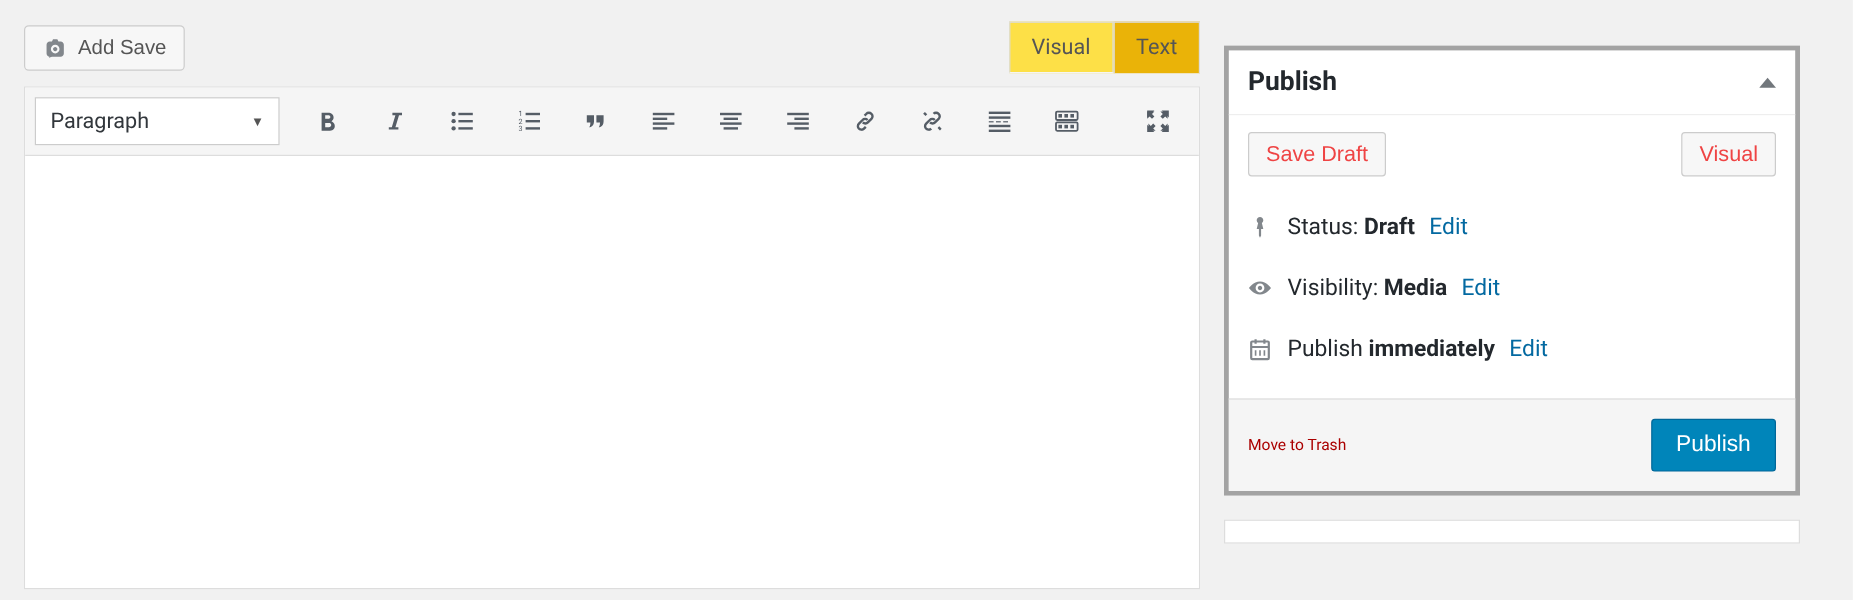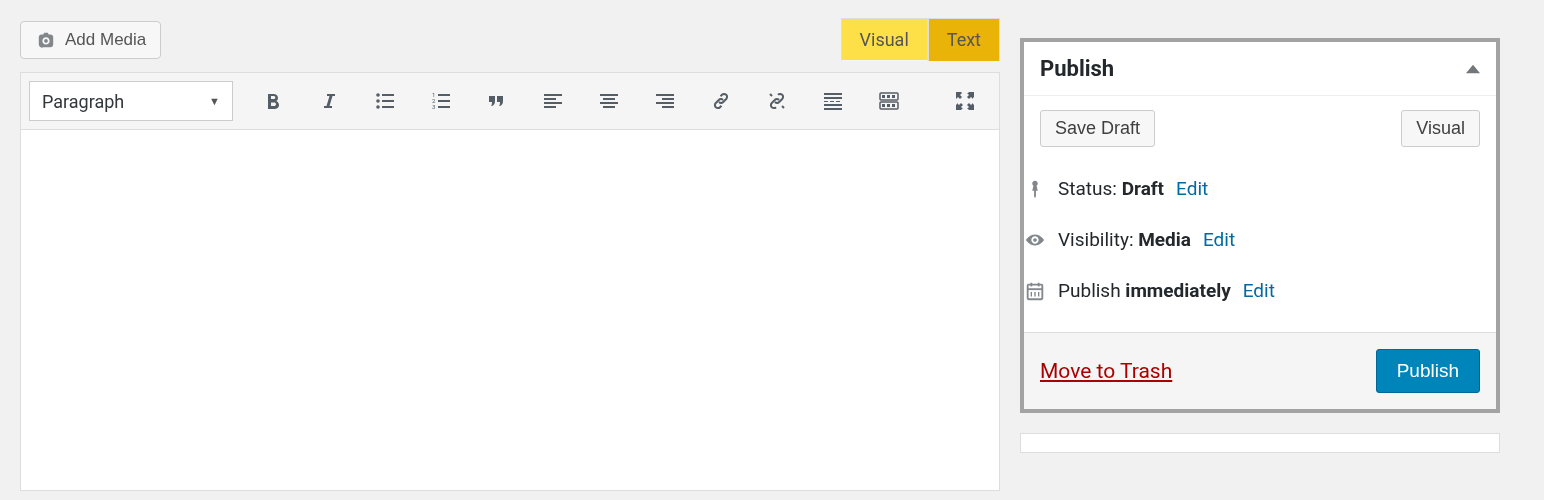--- a/index.html
+++ b/index.html
@@ -152,24 +152,25 @@
       justify-content: space-between;
       padding: 14px 16px 10px;
     }
     .btn {
       padding: 7px 14px;
       font-size: 18px;
       background: #f7f7f7;
       border: 1px solid #ccc;
       border-radius: 3px;
       cursor: pointer;
-      color: #404040;
+      color: #ef4444;
     }
     .misc-section {
       padding: 6px 0 16px;
+      margin-left: 15px;
     }
     .misc-row {
       display: flex;
       align-items: center;
       gap: 12px;
       padding: 14px 0;
       font-size: 19px;
       color: #23282d;
     }
     .misc-row .icon {
@@ -189,23 +190,22 @@
     .major-actions {
       display: flex;
       justify-content: space-between;
       align-items: center;
       padding: 16px;
       background: #f5f5f5;
       border-top: 1px solid #ddd;
     }
     .trash-link {
       color: #a00;
-      text-decoration: underline;
-      cursor: pointer;
-      font-size: 21px;
+      cursor: pointer;
+      font-size: 13px;
     }
     .publish-btn {
       padding: 10px 20px;
       font-size: 19px;
       background: #0085ba;
       border: 1px solid #006799;
       color: #fff;
       border-radius: 3px;
       cursor: pointer;
       font-weight: 400;
@@ -220,21 +220,21 @@
 </head>
 <body>
 
 <div class="layout">
   <div class="editor-col">
     <div class="media-bar">
       <button class="add-media-btn">
         <svg viewBox="0 0 24 20">
             <path d="M17,4h-2l-1-2h-4L9,4H7C5.3,4,4,5.3,4,7v8c0,1.7,1.3,3,3,3h10c1.7,0,3-1.3,3-3V7C20,5.3,18.7,4,17,4z M12,15c-2.2,0-4-1.8-4-4s1.8-4,4-4s4,1.8,4,4S14.2,15,12,15z M12,9c-1.1,0-2,0.9-2,2s0.9,2,2,2s2-0.9,2-2S13.1,9,12,9z M8,16l-2,3l3-1l-1-2z"></path>
           </svg>
-        <span>Add Media</span>
+        <span>Add Save</span>
       </button>
 
       <div class="editor-tabs">
         <div class="tab active">Visual</div>
         <div class="tab">Text</div>
       </div>
     </div>
 
     <div class="editor-wrap">
       <div class="toolbar">

